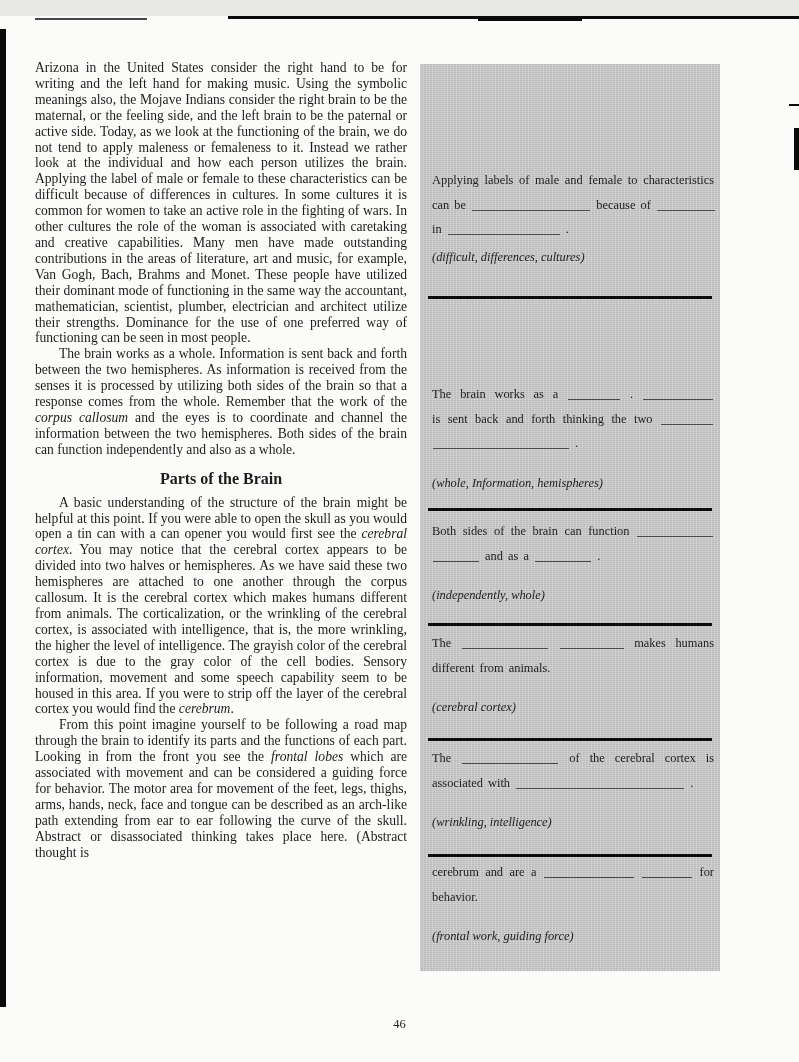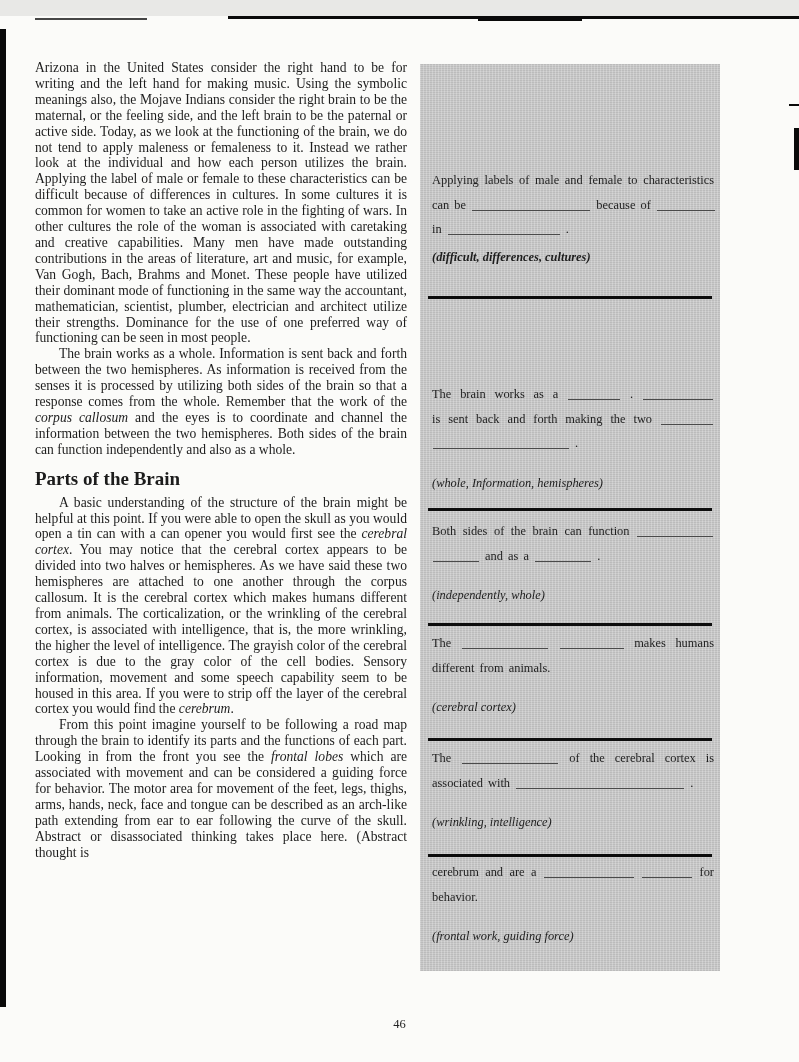--- a/index.html
+++ b/index.html
@@ -20,22 +20,22 @@
   .edge-bottom-a{left:12px;bottom:2px;width:748px;height:3px;opacity:.9;}
   .edge-bottom-b{left:420px;bottom:1px;width:200px;height:4px;}
   
   .article{
     position:absolute;left:35px;top:44px;width:372px;
     font-size:13.6px;line-height:15.9px;text-align:justify;
   }
   .article p{margin:0;text-indent:24px;}
   .article p.no-indent{text-indent:0;}
   .article h2{
-    font-size:19px;line-height:16px;margin:13px 0 8px 0;
-    font-weight:bold;text-align:left;
+    font-size:16px;line-height:16px;margin:13px 0 8px 0;
+    font-weight:bold;text-align:center;
   }
   .article em{font-style:italic;}
   
   .panel{
     position:absolute;left:420px;top:48px;width:300px;height:907px;
     background-color:#c9c9c9;
     background-image:
       repeating-linear-gradient(90deg, rgba(255,255,255,.22) 0 1px, rgba(0,0,0,0) 1px 3px),
       repeating-linear-gradient(0deg, rgba(90,90,90,.12) 0 1px, rgba(0,0,0,0) 1px 2px);
   }
@@ -50,21 +50,21 @@
   .exercise:nth-child(4){top:567px;}
   .exercise:nth-child(5){top:682px;}
   .exercise:nth-child(6){top:796px;}
   .ex-line{height:24.5px;line-height:24.5px;white-space:nowrap;word-spacing:2px;}
   .ex-line.fill{text-align:justify;text-align-last:justify;}
   .blank{
     display:inline-block;height:2px;border-bottom:1.4px solid #4a4a4a;
     vertical-align:-2px;margin:0 1px;
   }
   .answers{margin-top:19px;font-style:italic;line-height:16px;}
-  .exercise:nth-child(1) .answers{margin-top:7px;font-weight:bold;}
+  .exercise:nth-child(1) .answers{margin-top:7px;}
   
   .page-num{
     position:absolute;left:0;right:0;top:1001px;text-align:center;
     font-size:12.5px;color:#222;
   }
 </style>
 </head>
 <body>
 
 <div class="page">
@@ -94,21 +94,21 @@
     <div class="rule rule-5"></div>
     <div class="exercises">
         <div class="exercise">
           <div class="ex-line fill"><span>Applying labels of male and female to characteristics</span></div>
           <div class="ex-line fill"><span>can be </span><span class="blank" style="width: 118px;"></span><span> because of </span><span class="blank" style="width: 58px;"></span></div>
           <div class="ex-line"><span>in </span><span class="blank" style="width: 112px;"></span><span> .</span></div>
           <div class="answers">(difficult, differences, cultures)</div>
         </div>
         <div class="exercise">
           <div class="ex-line fill"><span>The brain works as a </span><span class="blank" style="width: 52px;"></span><span> . </span><span class="blank" style="width: 70px;"></span></div>
-          <div class="ex-line fill"><span>is sent back and forth making the two </span><span class="blank" style="width: 52px;"></span></div>
+          <div class="ex-line fill"><span>is sent back and forth thinking the two </span><span class="blank" style="width: 52px;"></span></div>
           <div class="ex-line"><span class="blank" style="width: 136px;"></span><span> .</span></div>
           <div class="answers">(whole, Information, hemispheres)</div>
         </div>
         <div class="exercise">
           <div class="ex-line fill"><span>Both sides of the brain can function </span><span class="blank" style="width: 76px;"></span></div>
           <div class="ex-line"><span class="blank" style="width: 46px;"></span><span> and as a </span><span class="blank" style="width: 56px;"></span><span> .</span></div>
           <div class="answers">(independently, whole)</div>
         </div>
         <div class="exercise">
           <div class="ex-line fill"><span>The </span><span class="blank" style="width: 86px;"></span><span> </span><span class="blank" style="width: 64px;"></span><span> makes humans</span></div>

